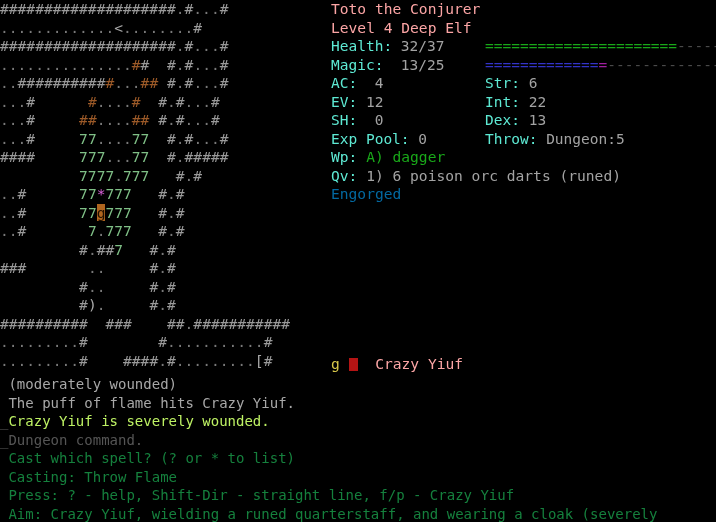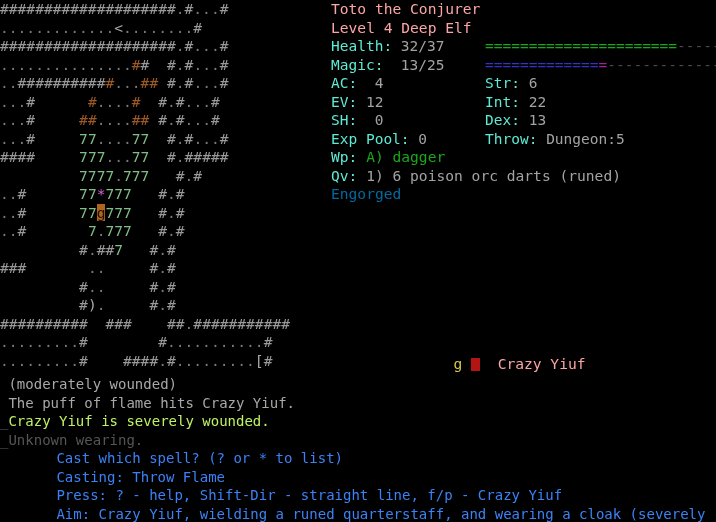--- a/index.html
+++ b/index.html
@@ -65,21 +65,20 @@
     white-space: pre;
   }
 
   
   #monster-list {
     position: absolute;
     left: 0px;
     top: 355px;
     width: 708px;
     height: 20px;
-    text-align: center;
   }
   #monster-list .row { font-size: 14.6px; }
   .mon-indent { display: inline-block; width: 331px; }
   .hpbar-block {
     display: inline-block;
     width: 9px;
     height: 13px;
     vertical-align: -2px;
     background: #b41414;
   }
@@ -92,21 +91,21 @@
     width: 716px;
     height: 147px;
   }
   #message-log .row { font-size: 14px; }
   .c-blue      { color: #3333c8; }
   .c-green     { color: #19a819; }
   .c-magenta   { color: #a11fa1; }
   .c-lightgray { color: #a8a8a8; }
   .c-darkgray  { color: #555555; }
   .c-ltgreen   { color: #0369a1; }
-  .c-ltcyan    { color: #3b82f6; margin-left: 48px; }
+  .c-ltcyan    { color: #15803d; }
   .c-ltred     { color: #bef264; }
   .c-ltmagenta { color: #d860d8; }
   .c-yellow    { color: #d8c84a; }
   .c-white     { color: #fca5a5; }
 
   
   .c-wall      { color: #9a9a9a; }
   .c-floor     { color: #7a7a7a; }
   .c-ornwall   { color: #9c5a28; }
   .c-treelit   { color: #7fbf86; }
@@ -201,20 +200,20 @@
   </div>
 
   <div id="monster-list">
     <div class="row"><span class="mon-indent"></span><span class="c-yellow">g</span><span> </span><span class="hpbar-block"></span><span>  </span><span class="c-white">Crazy Yiuf</span></div>
   </div>
 
   <div id="message-log">
       <div class="row"><span> </span><span class="c-lightgray">(moderately wounded)</span></div>
       <div class="row"><span> </span><span class="c-lightgray">The puff of flame hits Crazy Yiuf.</span></div>
       <div class="row"><span class="c-darkgray">_</span><span class="c-ltred">Crazy Yiuf is severely wounded.</span></div>
-      <div class="row"><span class="c-darkgray">_</span><span class="c-darkgray">Unknown wearing.</span></div>
+      <div class="row"><span class="c-darkgray">_</span><span class="c-darkgray">Dungeon command.</span></div>
       <div class="row"><span> </span><span class="c-ltcyan">Cast which spell? (? or * to list)</span></div>
       <div class="row"><span> </span><span class="c-ltcyan">Casting: Throw Flame</span></div>
       <div class="row"><span> </span><span class="c-ltcyan">Press: ? - help, Shift-Dir - straight line, f/p - Crazy Yiuf</span></div>
       <div class="row"><span> </span><span class="c-ltcyan">Aim: Crazy Yiuf, wielding a runed quarterstaff, and wearing a cloak (severely</span></div>
     </div>
 
 </div>
 
 </body></html>

